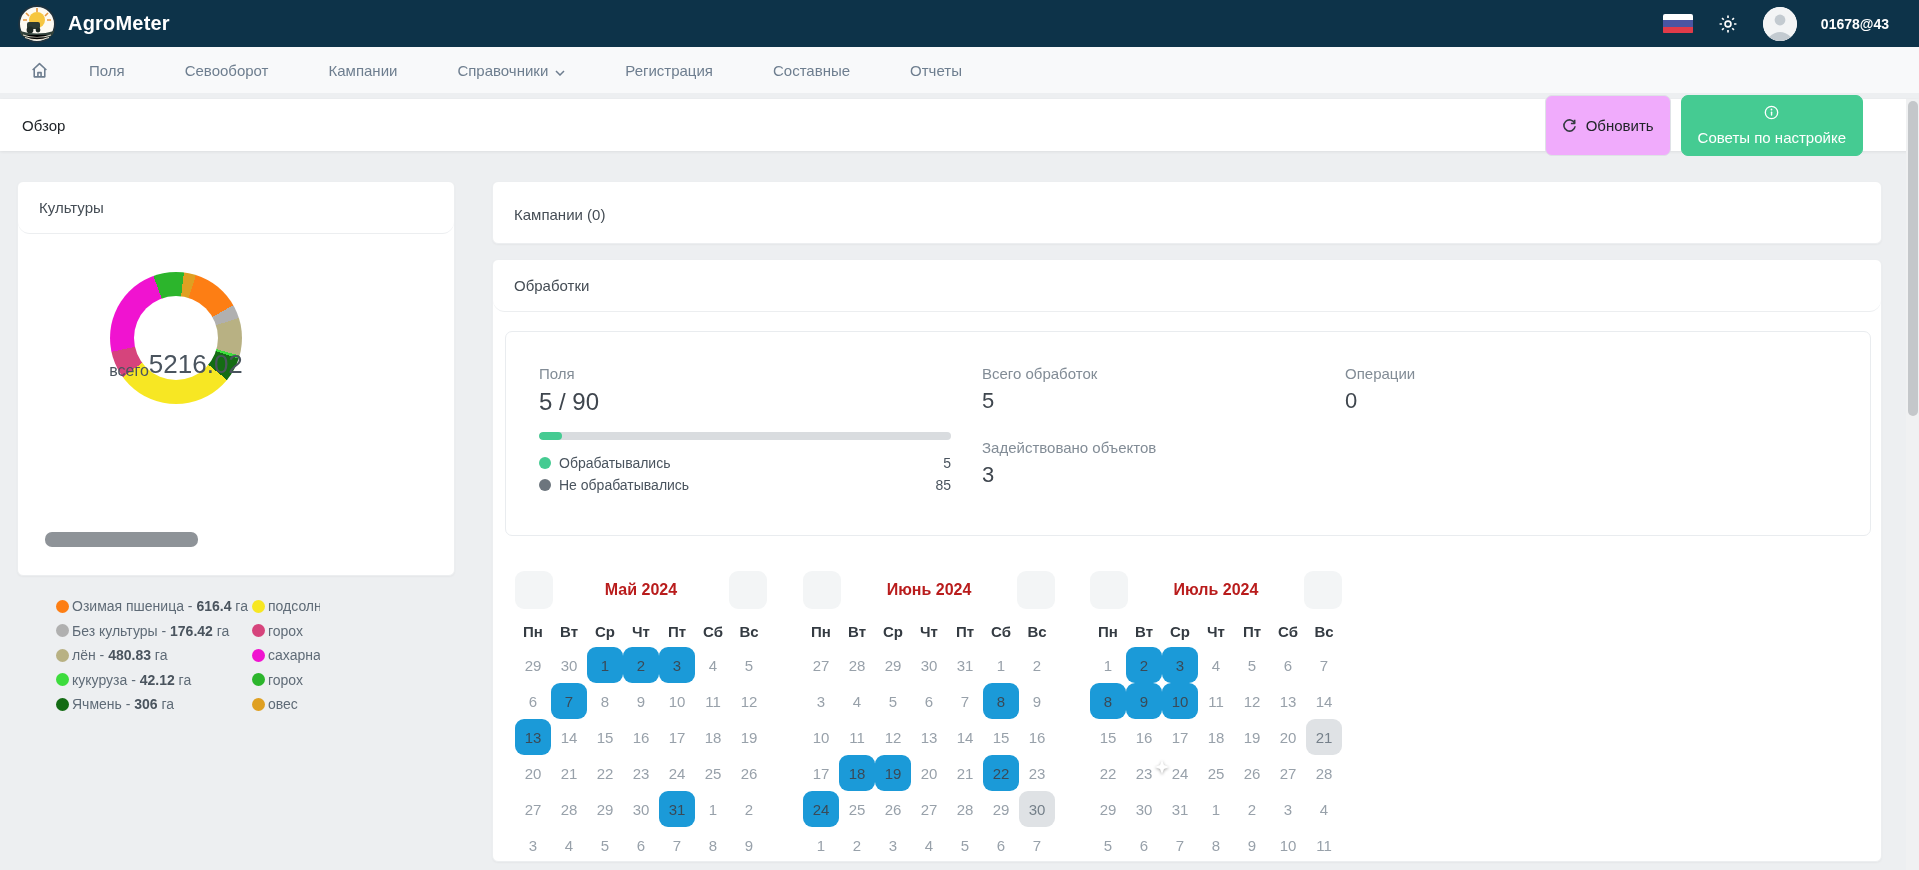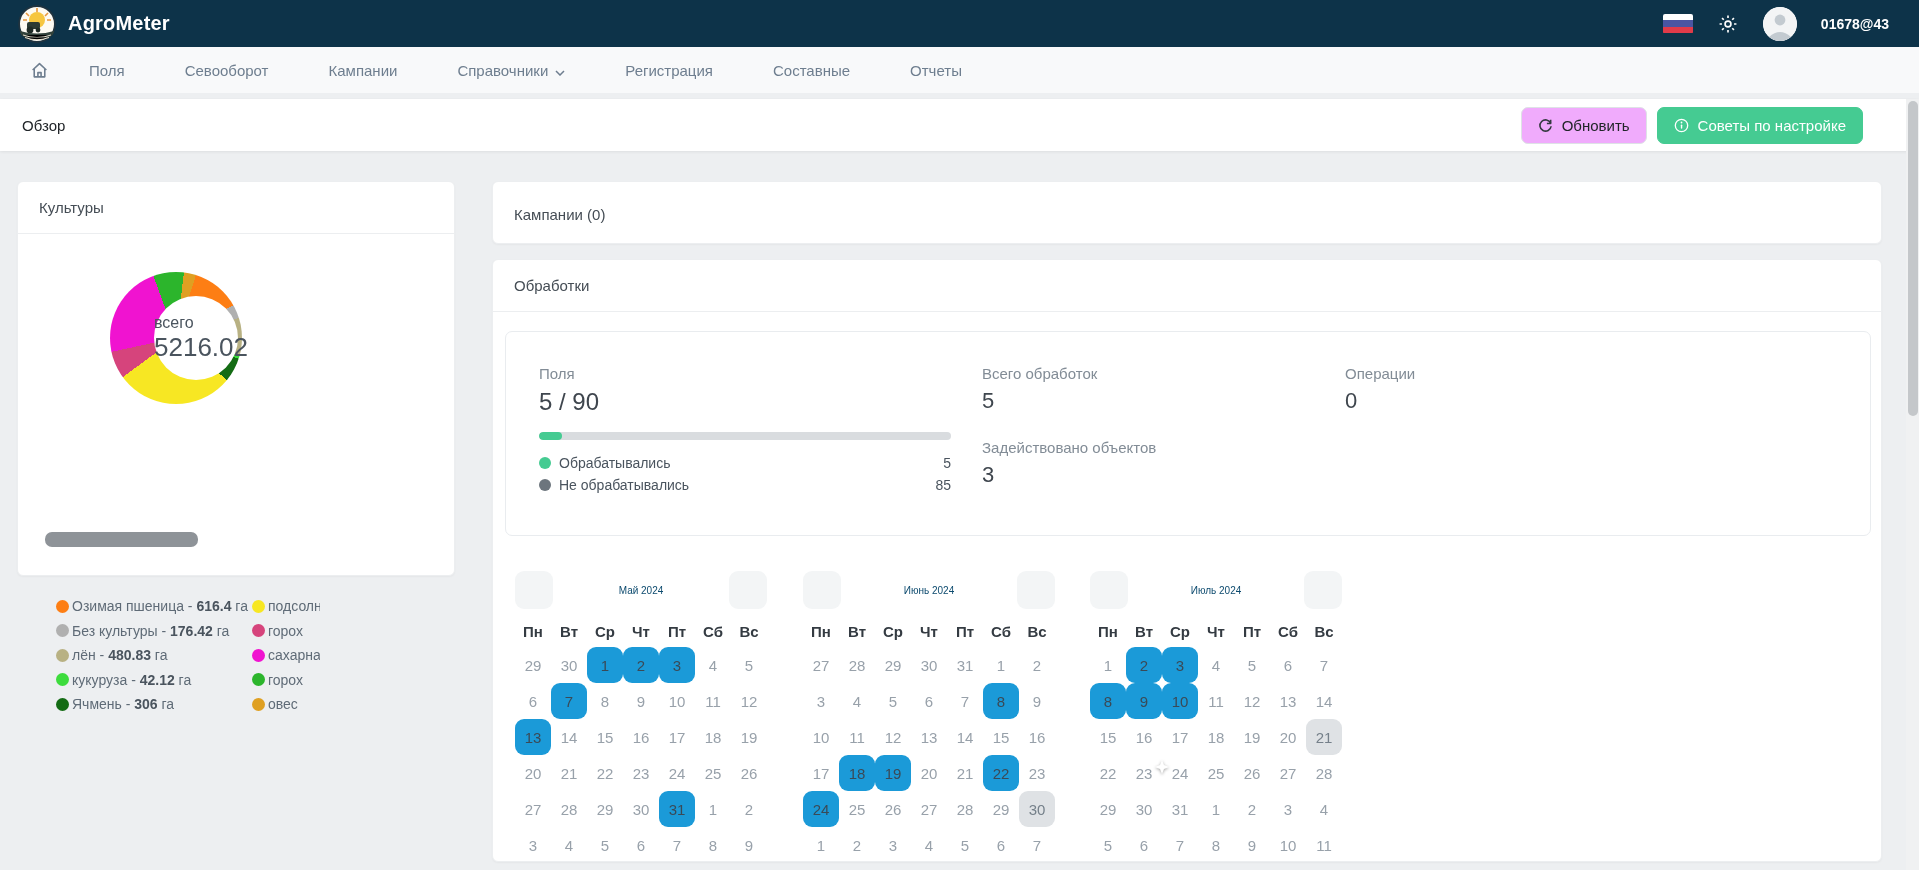--- a/index.html
+++ b/index.html
@@ -27,42 +27,42 @@
   .menu-home { padding:0 10px; display:flex; align-items:center; cursor:pointer; }
   .menu-item { font-size:15px; color:#6e7e8f; padding:0 30px; cursor:pointer; display:flex; align-items:center; gap:7px; }
 
   
   .pagebar { position:absolute; top:99px; left:0; right:0; height:52px; background:#fff;
              box-shadow:0 1px 3px rgba(0,0,0,.07); display:flex; align-items:center; padding:0 22px; z-index:2; }
   .page-title { font-size:15px; color:#212529; }
   .pagebar-actions { margin-left:auto; display:flex; gap:10px; margin-right:34px; }
   .btn { border-radius:7px; font-size:15px; padding:9px 16px; display:flex; align-items:center; gap:9px; cursor:pointer; font-family:inherit; }
   .btn-refresh { background:#f0abfc; border:1px solid #dee2e6; color:#212529; }
-  .btn-tips { background:#45cb92; border:1px solid #45cb92; color:#fff; }
+  .btn-tips { background:#45cb92; border:1px solid #45cb92; color:#fff;flex-direction:column; }
 
   
   .vscroll { position:absolute; top:99px; right:0; bottom:0; width:13px; background:#f0f1f2; z-index:6; }
   .vscroll .thumb { position:absolute; top:2px; left:1.5px; width:10px; height:315px; background:#c4c7ca; border-radius:5px; }
 
   
   .card { position:absolute; background:#fff; border:1px solid #eceef0; border-radius:6px;
           box-shadow:0 1px 2px rgba(0,0,0,.04); }
-  .card-header { padding:17px 21px; font-size:15px; color:#454d55; }
+  .card-header { padding:17px 21px; font-size:15px; color:#454d55;border-radius:12px; }
   .card-header.divided { border-bottom:1px solid #eceef0; }
 
   .card-cultures { left:17px; top:181px; width:438px; height:395px; }
   .card-campaigns { left:492px; top:181px; width:1390px; height:63px; }
   .card-campaigns .card-header { padding-top:24px; }
   .card-treatments { left:492px; top:259px; width:1390px; height:603px; }
 
   
   .donut-wrap { position:absolute; left:92px; top:90px; width:132px; height:132px; }
   .donut { width:132px; height:132px; border-radius:50%; }
   .donut-hole { position:absolute; left:24px; top:24px; width:84px; height:84px; border-radius:50%; background:#fff;
-                display:flex; flex-direction:column; align-items:flex-start; justify-content:center;margin-left:20px; }
+                display:flex; flex-direction:row; align-items:flex-end; justify-content:center; }
   .donut-label { font-size:16px; color:#4a545e; }
   .donut-total { font-size:26px; color:#4a545e; white-space:nowrap; }
 
   
   .legend { position:absolute; left:38px; top:412px; width:386px; }
   .legend-col { position:absolute; top:0; }
   .legend-col.left  { left:0;   width:190px; }
   .legend-col.right { left:196px; width:68px; overflow:hidden; }
   .legend-row { display:flex; align-items:center; gap:3px; height:24.5px; font-size:14px; color:#5f6b77; white-space:nowrap; }
   .legend-dot { width:13px; height:13px; border-radius:50%; flex:0 0 auto; }
@@ -84,21 +84,21 @@
   .fl-row .fl-val { margin-left:auto; color:#4a545e; }
   .col-mid  { position:absolute; left:476px; top:33px; width:340px; }
   .col-right{ position:absolute; left:839px; top:33px; width:340px; }
   .stat-block + .stat-block { margin-top:25px; }
 
   
   .cal { position:absolute; top:310px; width:252px; }
   .cal-1 { left:22px; } .cal-2 { left:310px; } .cal-3 { left:597px; }
   .cal-head { display:flex; align-items:center; justify-content:space-between; height:40px; }
   .cal-navbox { width:38px; height:38px; background:#f3f5f6; border-radius:9px; cursor:pointer; }
-  .cal-title { font-size:10px; font-weight:normal; color:#0c4a6e; }
+  .cal-title { font-size:16px; font-weight:bold; color:#b91c1c; }
   .cal-week, .cal-grid { display:grid; grid-template-columns:repeat(7,36px); }
   .cal-week { margin-top:9px; }
   .cal-wd { height:26px; line-height:26px; text-align:center; font-size:15px; font-weight:bold; color:#343b42; }
   .cal-grid { margin-top:2px; }
   .cal-day { height:36px; display:flex; align-items:center; justify-content:center;
              font-size:15px; color:#98a1aa; border-radius:9px; cursor:pointer; position:relative; }
   .cal-day.hl-blue { background:#1b9ad8; color:#3a4a57; }
   .cal-day.hl-gray { background:#dfe2e5; color:#75808a; }
   .sparkle { position:absolute; left:64px; top:189px; width:16px; height:16px; z-index:3; pointer-events:none;
              filter:drop-shadow(0 1px 1.5px rgba(0,0,0,.35)); }

